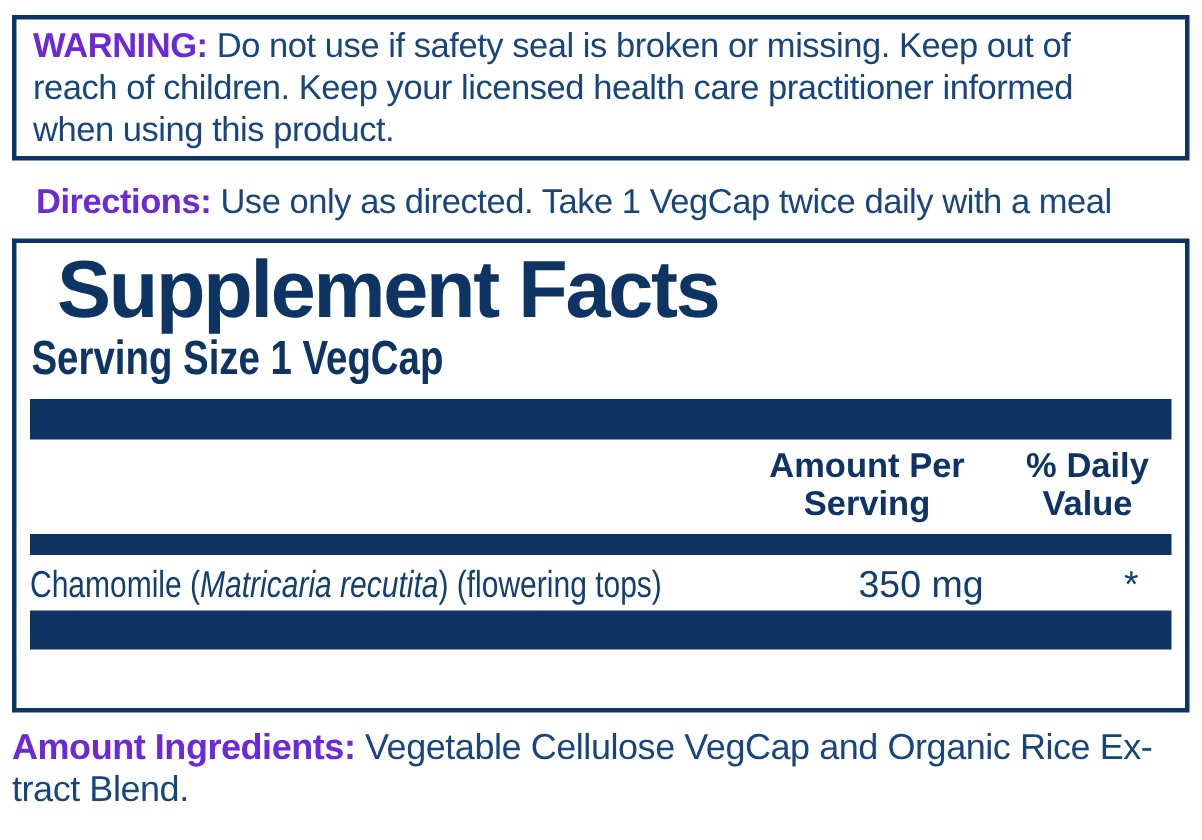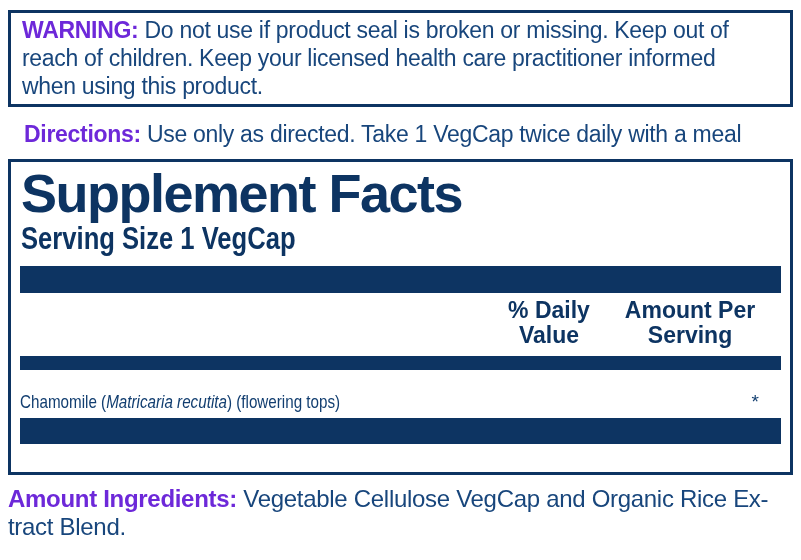--- a/index.html
+++ b/index.html
@@ -54,21 +54,21 @@
     margin-top: 11px;
     padding: 0 9px;
     color: #123e70;
   }
   .sf-title {
     font-size: 54px;
     line-height: 52px;
     font-weight: bold;
     letter-spacing: -1.5px;
     color: #0d3462;
-    margin: 5px 0 0 1px;
+    margin: 5px 0 0 18px;
     white-space: nowrap;
   }
   .sf-serving {
     display: inline-block;
     font-size: 32px;
     line-height: 32px;
     font-weight: bold;
     color: #0d3462;
     margin: 3px 0 0 1px;
     transform: scaleX(0.8);
@@ -93,23 +93,23 @@
     font-weight: bold;
     text-align: center;
     color: #0d3462;
     white-space: nowrap;
   }
   .hdr-col.amount { width: 170px; margin-right: 6px; }
   .hdr-col.dv     { width: 112px; }
   .ing-row {
     display: flex;
     align-items: baseline;
-    font-size: 19px;
+    font-size: 25px;
     line-height: 29px;
-    padding-top: 17px;
+    padding-top: 6px;
     white-space: nowrap;
   }
   .ing-name  { flex: 1; overflow: visible; }
   .cond {
     display: inline-block;
     transform: scaleX(0.8);
     transform-origin: 0 50%;
     white-space: nowrap;
   }
   .ing-amount {
@@ -136,57 +136,58 @@
   }
 </style>
 </head>
 <body>
 
 <div class="label-root">
 
   <div class="warning-box">
     <p class="para">
       <strong class="lead">WARNING:</strong>
-      <span>Do not use if product seal is broken or missing. Keep out of</span><br>
+      <span>Do not use if safety seal is broken or missing. Keep out of</span><br>
       <span>reach of children. Keep your licensed health care practitioner informed</span><br>
       <span>when using this product.</span>
     </p>
   </div>
 
   <p class="para directions">
     <strong class="lead">Directions:</strong>
     <span>Use only as directed. Take 1 VegCap twice daily with a meal</span><br>
   </p>
 
   <div class="sf-panel">
     <div class="sf-title">Supplement Facts</div>
     <div>
       <span class="sf-serving">Serving Size 1 VegCap</span>
     </div>
 
     <div class="bar bar-thick-top"></div>
 
     <div class="hdr-row">
       <div class="hdr-spacer"></div>
+      <div class="hdr-col amount">
+        <span>Amount Per</span><br>
+        <span>Serving</span>
+      </div>
       <div class="hdr-col dv">
         <span>% Daily</span><br>
         <span>Value</span>
-      </div>
-      <div class="hdr-col amount">
-        <span>Amount Per</span><br>
-        <span>Serving</span>
       </div>
     </div>
 
     <div class="bar bar-thin-middle"></div>
 
     <div class="ing-row">
       <span class="ing-name">
         <span class="cond"><span>Chamomile (</span><i>Matricaria recutita</i><span>) (flowering tops)</span></span>
       </span>
+      <span class="ing-amount">350 mg</span>
       <span class="ing-dv">*</span>
     </div>
 
     <div class="bar bar-thick-bottom"></div>
 
   </div>
 
   <p class="para other-ingredients">
     <strong class="lead">Amount Ingredients:</strong>
     <span>Vegetable Cellulose VegCap and Organic Rice Ex-</span><br>

